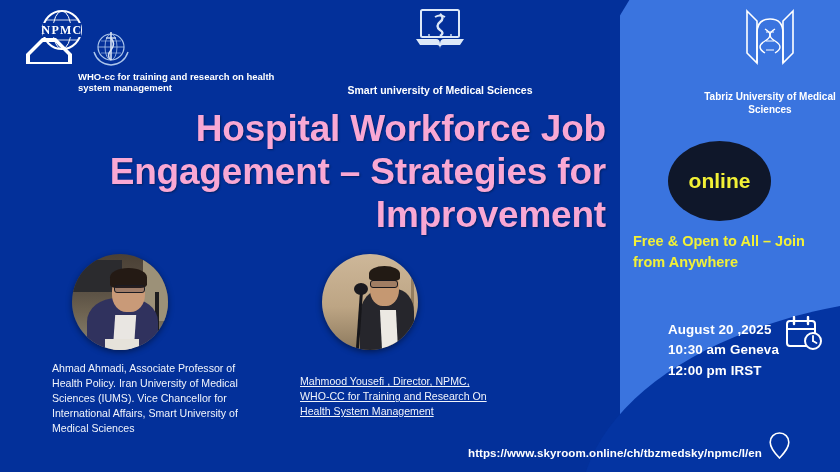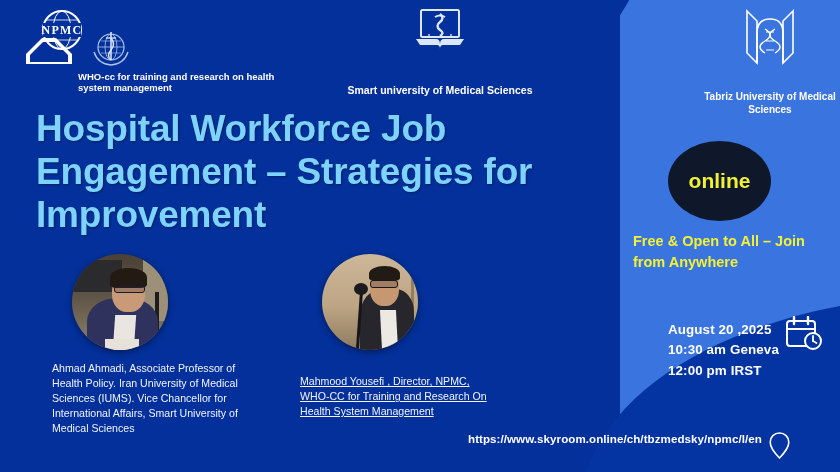--- a/index.html
+++ b/index.html
@@ -84,22 +84,22 @@
 
   #tabriz-logo { left: 700px; top: 5px; width: 140px; }
   #tabriz-logo .caption-tabriz { font-size: 10px; margin-top: 16px; line-height: 1.25; }
 
   
   #title {
     position: absolute;
     left: 36px;
     top: 108px;
     width: 570px;
-    text-align: left;
-    color: #7dd3fc;
+    text-align: right;
+    color: #f9a8d4;
     font-size: 37px;
     font-weight: bold;
     line-height: 1.16;
     letter-spacing: -0.2px;
     text-shadow: 1px 1px 2px rgba(0,0,0,0.35);
   }
 
   
   .speaker { position: absolute; }
   .portrait {
@@ -264,21 +264,21 @@
     top: 316px;
     width: 40px;
     height: 36px;
   }
 
   #url-bar {
     position: absolute;
     left: 468px;
     top: 432px;
     display: flex;
-    align-items: flex-start;
+    align-items: flex-end;
     gap: 7px;
   }
   #url-text {
     color: #ffffff;
     font-size: 11.6px;
     font-weight: bold;
     letter-spacing: 0.05px;
   }
   #pin-icon { width: 21px; height: 27px; }
 </style>

